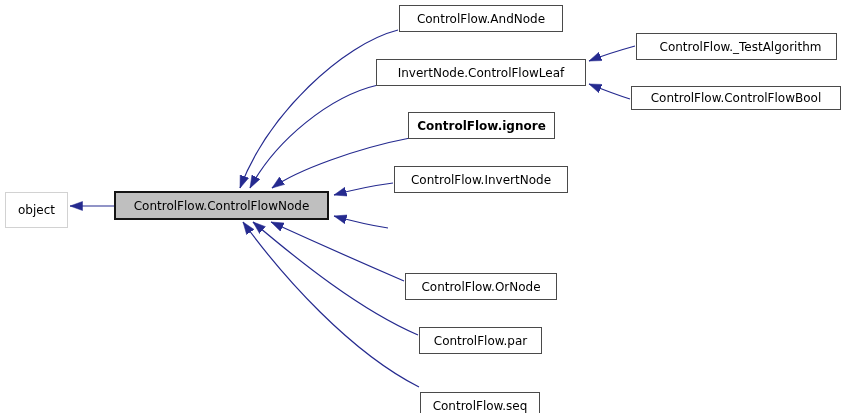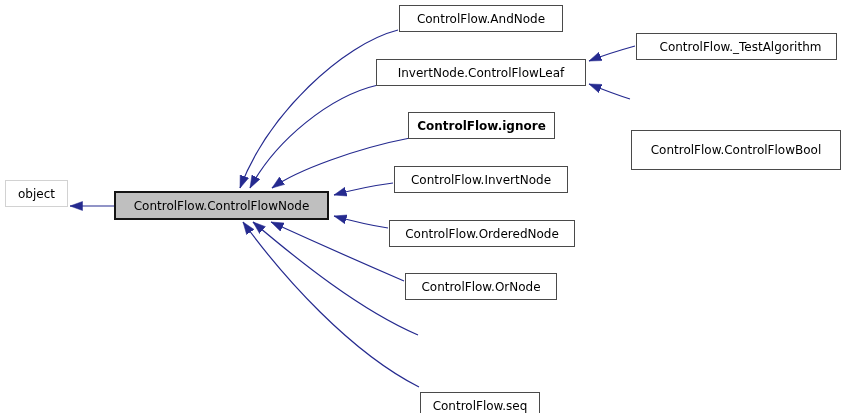--- a/index.html
+++ b/index.html
@@ -60,36 +60,36 @@
     <path class="edge" d="M410,138 C358,148 297,170 272,188" marker-end="url(#arrowhead)"></path>
     <path class="edge" d="M393,183 C370,186 352,190 334,195" marker-end="url(#arrowhead)"></path>
     <path class="edge" d="M388,228 C368,225 352,221 334,216" marker-end="url(#arrowhead)"></path>
     <path class="edge" d="M404,281 C360,262 315,242 271,222" marker-end="url(#arrowhead)"></path>
     <path class="edge" d="M418,335 C360,310 299,261 253,222" marker-end="url(#arrowhead)"></path>
     <path class="edge" d="M419,387 C350,352 283,277 243,222" marker-end="url(#arrowhead)"></path>
     <path class="edge" d="M635,46 C617,51 604,55 589,61" marker-end="url(#arrowhead)"></path>
     <path class="edge" d="M630,99 C614,94 604,90 589,84" marker-end="url(#arrowhead)"></path>
   </svg>
 
-  <div class="node external" style="left:5px;top:180px;width:63px;height:27px;">object</div>
+  <div class="node external" style="left:5px;top:192px;width:63px;height:36px;">object</div>
 
   <div class="node current" style="left:114px;top:191px;width:215px;height:29px;">ControlFlow.ControlFlowNode</div>
 
   <div class="node" style="left:399px;top:5px;width:164px;height:27px;">ControlFlow.AndNode</div>
 
   <div class="node" style="left:376px;top:59px;width:210px;height:27px;">InvertNode.ControlFlowLeaf</div>
 
   <div class="node" style="left:636px;top:33px;width:201px;height:27px;padding-left:8px;">ControlFlow._TestAlgorithm</div>
 
-  <div class="node" style="left:631px;top:86px;width:210px;height:40px;margin-top:44px;">ControlFlow.ControlFlowBool</div>
+  <div class="node" style="left:631px;top:86px;width:210px;height:24px;">ControlFlow.ControlFlowBool</div>
 
   <div class="node" style="left:408px;top:112px;width:147px;height:27px;font-weight:bold;">ControlFlow.ignore</div>
 
   <div class="node" style="left:394px;top:166px;width:174px;height:27px;">ControlFlow.InvertNode</div>
 
-  <div class="node" style="left:389px;top:220px;width:186px;height:27px;">ControlFlow.OrderedNode</div>
 
   <div class="node" style="left:405px;top:273px;width:152px;height:27px;">ControlFlow.OrNode</div>
 
+  <div class="node" style="left:419px;top:327px;width:123px;height:27px;">ControlFlow.par</div>
 
   <div class="node" style="left:420px;top:392px;width:120px;height:27px;">ControlFlow.seq</div>
 
 </div>
 
 </body></html>

